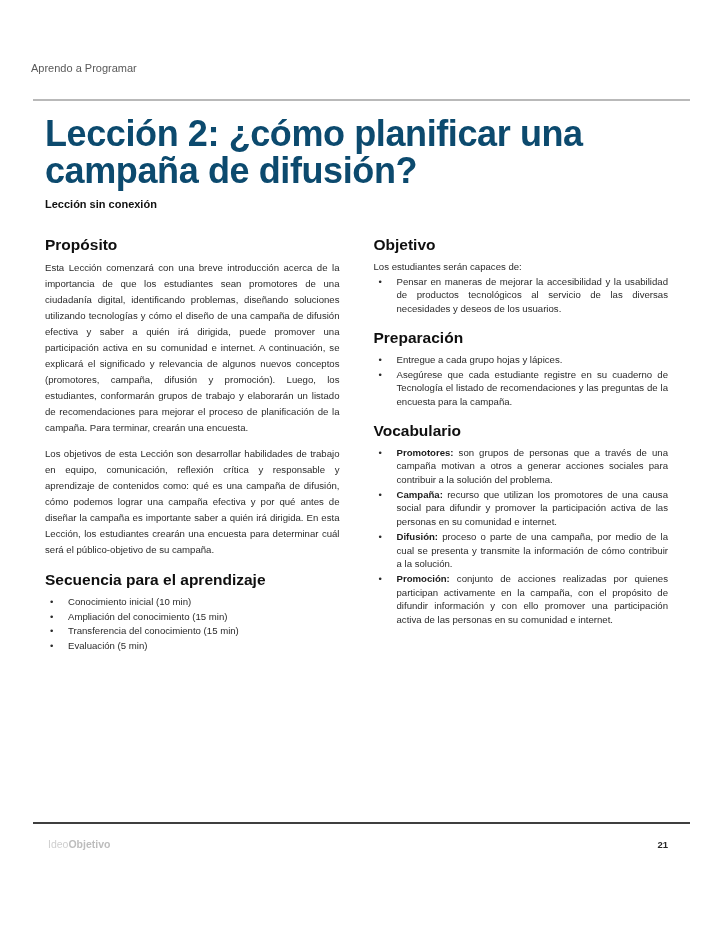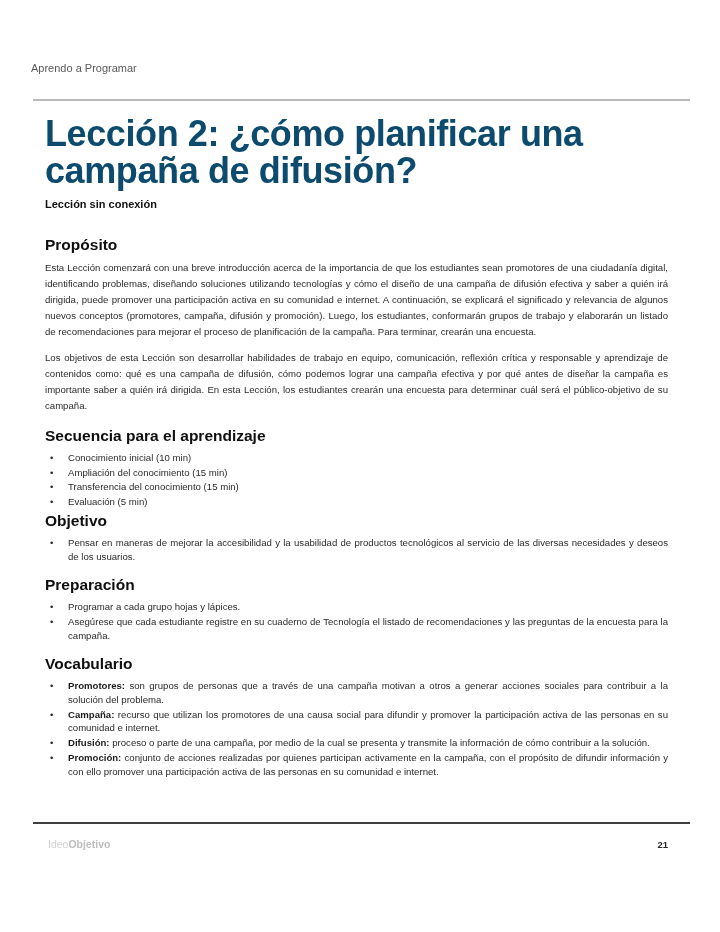--- a/index.html
+++ b/index.html
@@ -27,21 +27,21 @@
     font-size: 36px; font-weight: bold;
     line-height: 37px; letter-spacing: -0.4px;
     margin-bottom: 9px;
   }
   .subtitle {
     font-size: 11px; font-weight: bold; color: #111111;
     margin-bottom: 24px;
   }
   .columns {
     display: grid;
-    grid-template-columns: 1fr;
+    grid-template-columns: 1fr 1fr;
     column-gap: 34px;
   }
   h2.section-heading {
     font-size: 15.5px; font-weight: bold; color: #0f0f0f;
     margin: 13px 0 6px 0;
   }
   .col > h2.section-heading:first-child { margin-top: 2px; }
   p.body-text {
     font-size: 9.6px; line-height: 16px;
     text-align: justify;
@@ -110,32 +110,33 @@
         </li>
         <li>
           <span class="marker">•</span>
           <span class="li-text">Evaluación (5 min)</span>
         </li>
       </ul>
     </div>
 
     <div class="col">
       <h2 class="section-heading">Objetivo</h2>
+      <p class="intro-line">Los estudiantes serán capaces de:</p>
       <ul class="bullet-list">
         <li>
           <span class="marker">•</span>
           <span class="li-text">Pensar en maneras de mejorar la accesibilidad y la usabilidad de productos tecnológicos al servicio de las diversas necesidades y deseos de los usuarios.</span>
         </li>
       </ul>
 
       <h2 class="section-heading">Preparación</h2>
       <ul class="bullet-list">
         <li>
           <span class="marker">•</span>
-          <span class="li-text">Programar a cada grupo hojas y lápices.</span>
+          <span class="li-text">Entregue a cada grupo hojas y lápices.</span>
         </li>
         <li>
           <span class="marker">•</span>
           <span class="li-text">Asegúrese que cada estudiante registre en su cuaderno de Tecnología el listado de recomendaciones y las preguntas de la encuesta para la campaña.</span>
         </li>
       </ul>
 
       <h2 class="section-heading">Vocabulario</h2>
       <ul class="bullet-list">
         <li>

